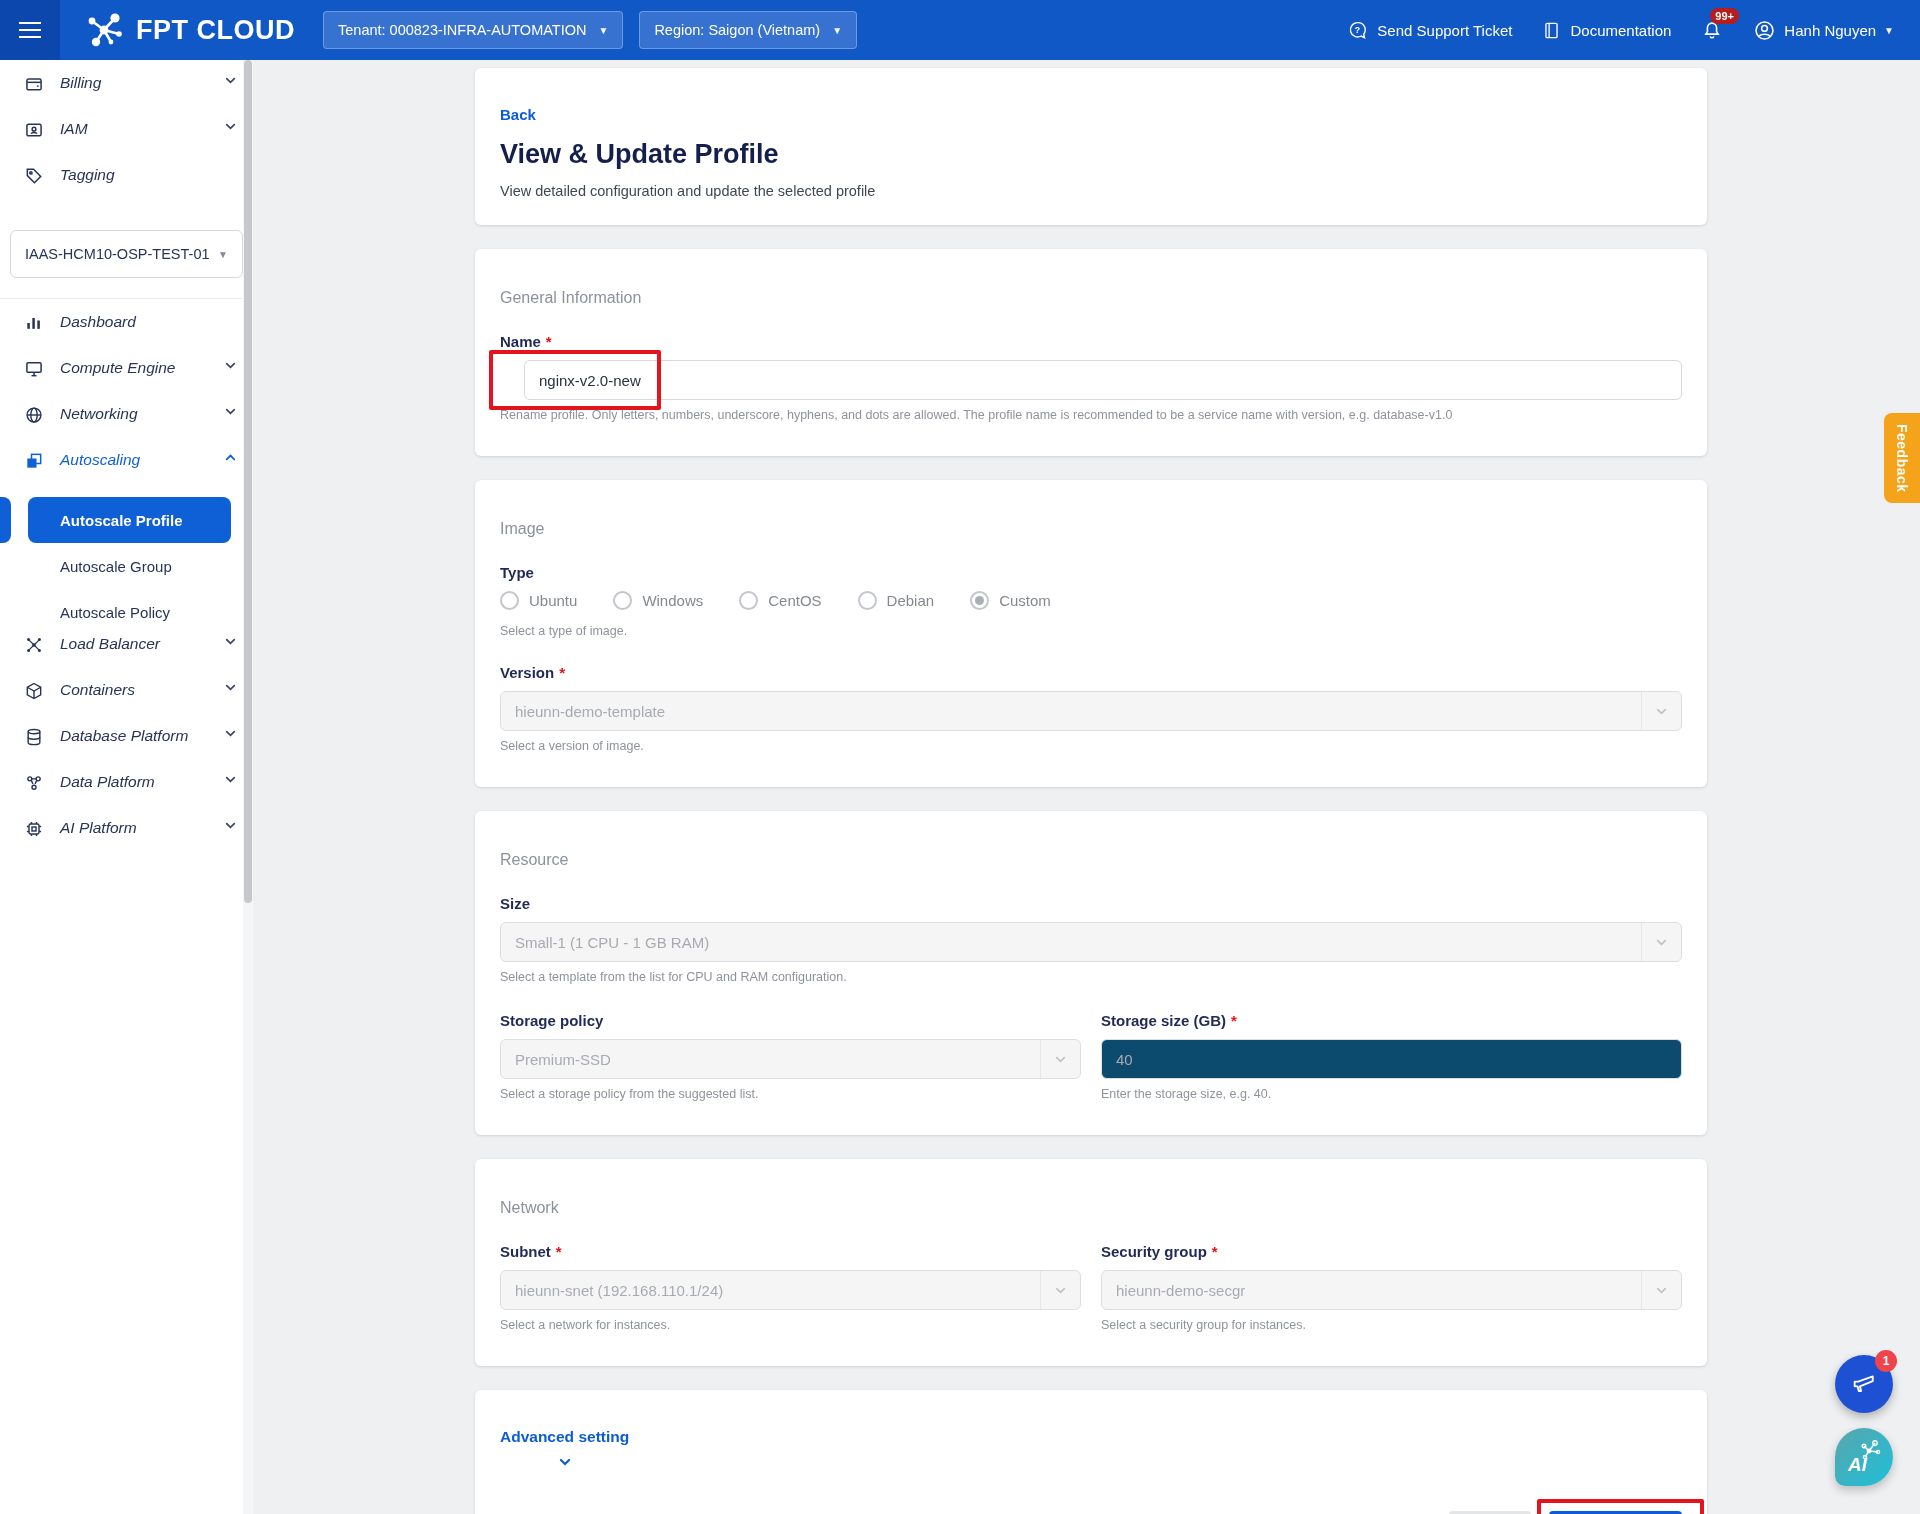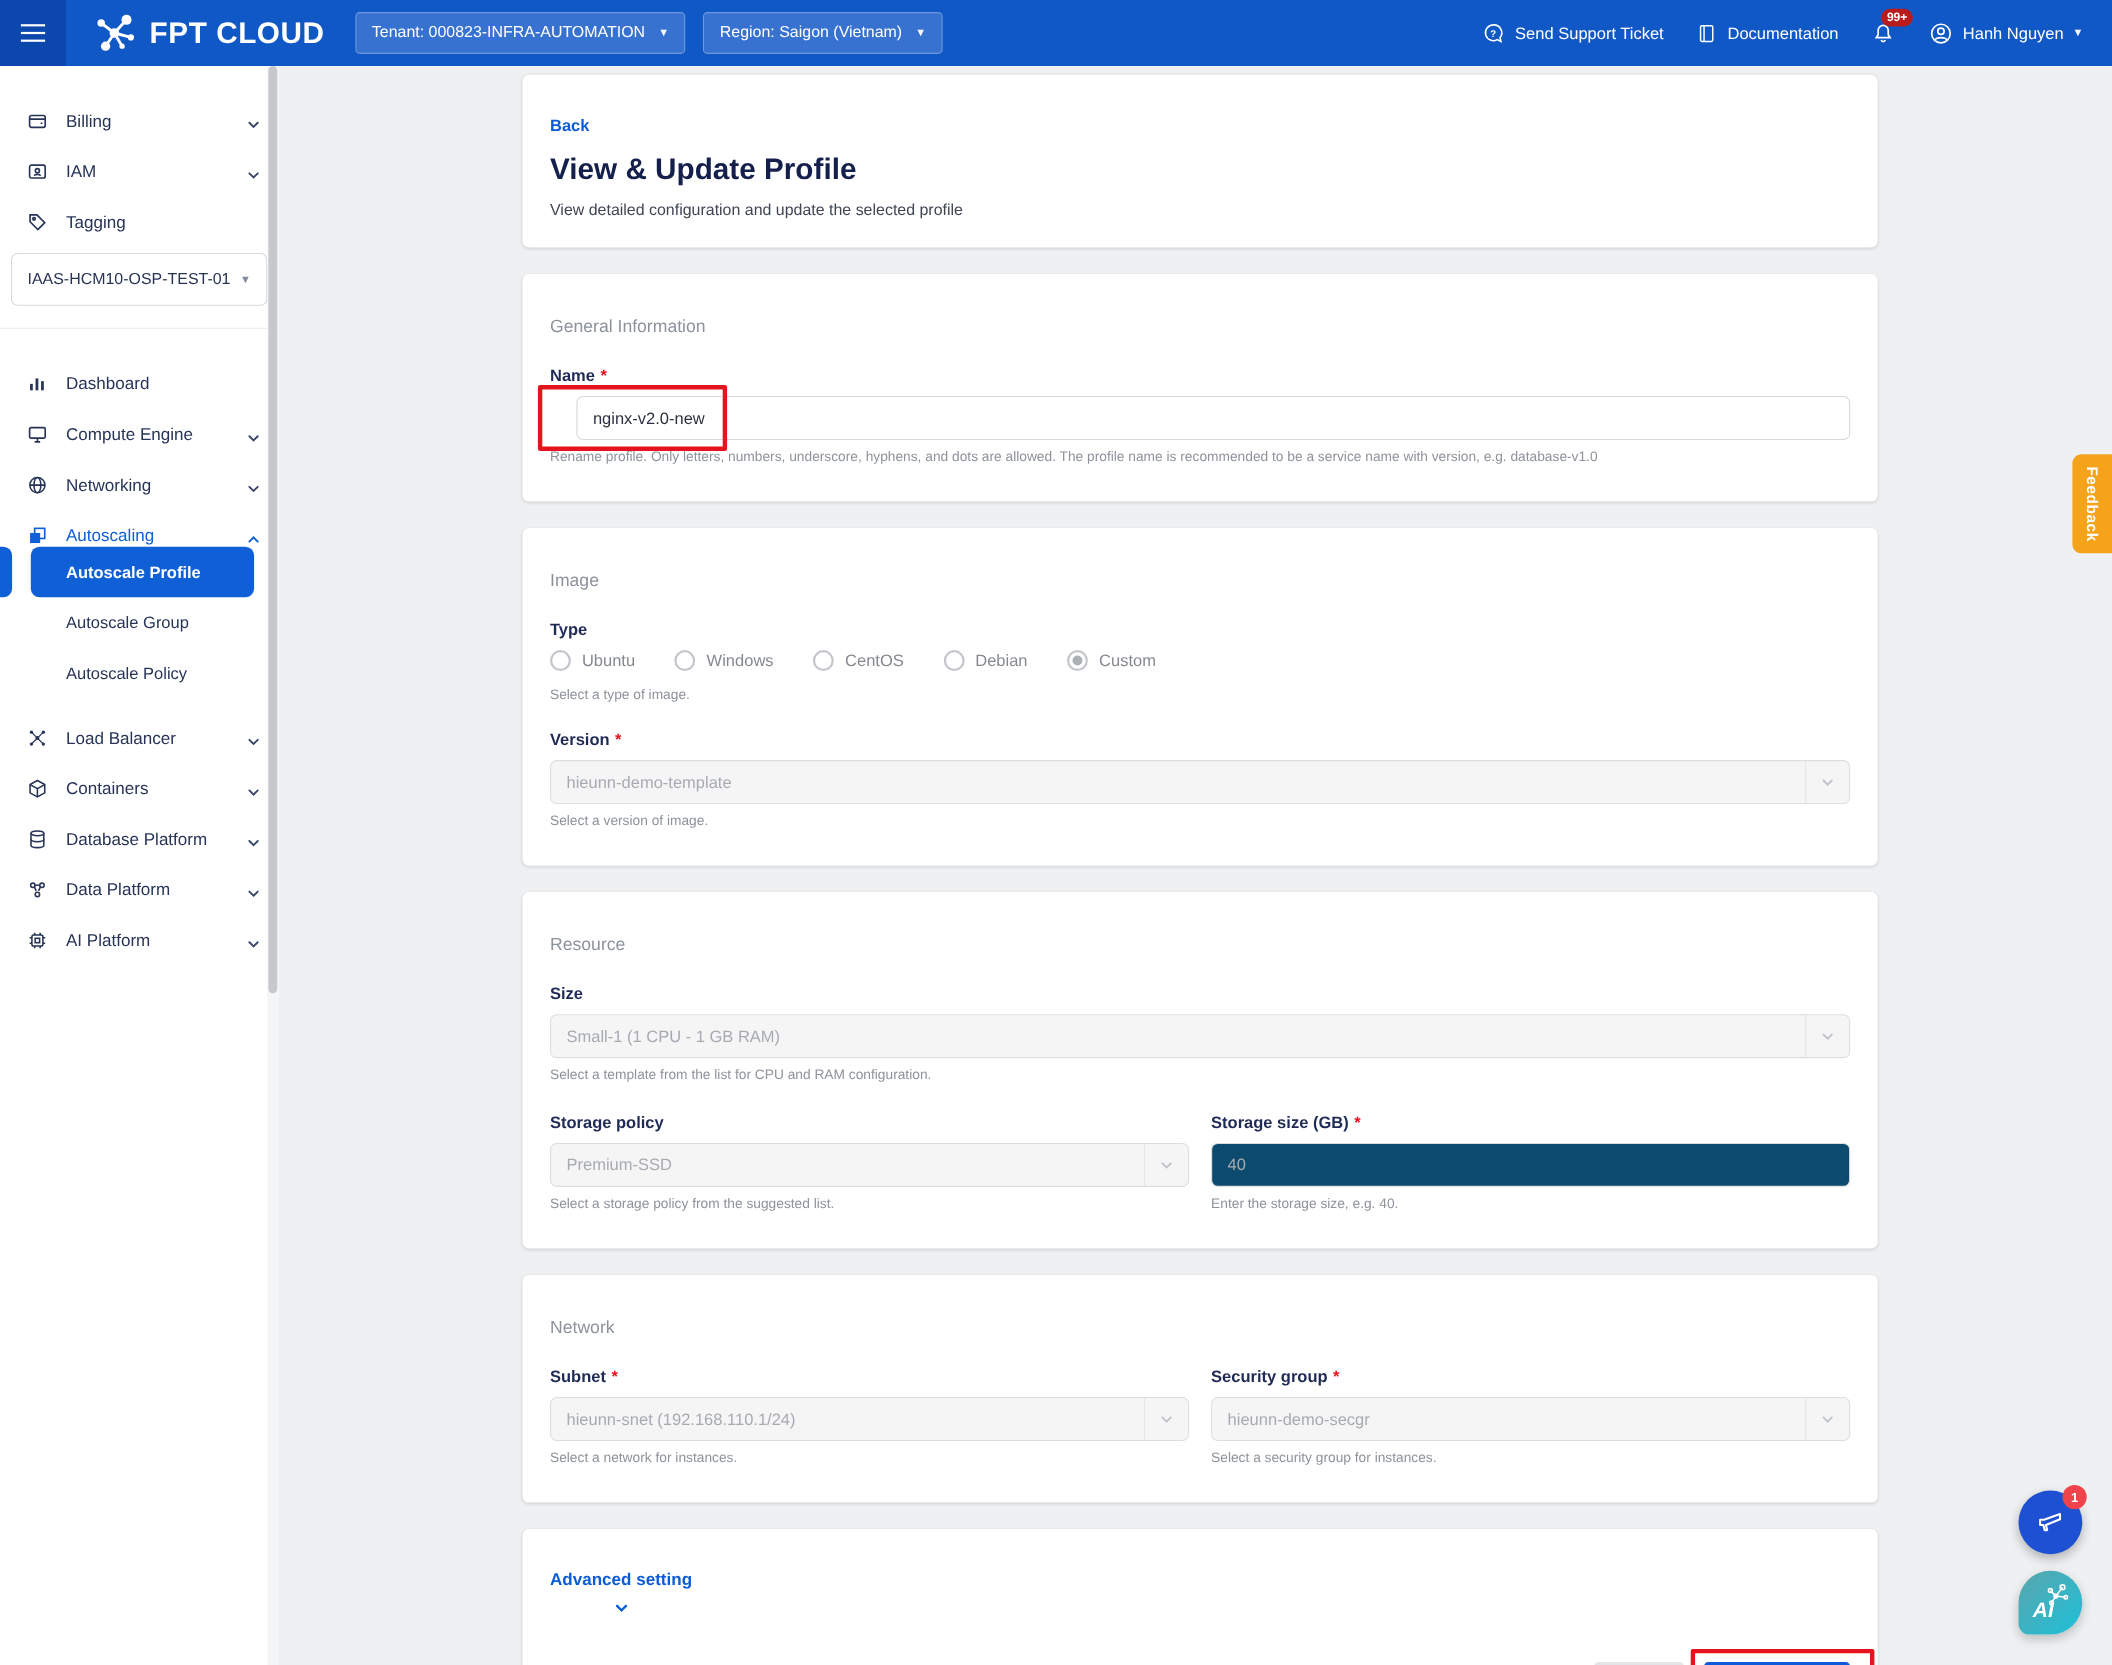--- a/index.html
+++ b/index.html
@@ -25,21 +25,21 @@
   .top-right { margin-left:auto; display:flex; align-items:center; gap:30px; margin-right:26px; color:#fff; font-size:15px; }
   .tr-item { display:flex; align-items:center; gap:9px; cursor:pointer; white-space:nowrap;}
   .bell-wrap { position:relative; cursor:pointer; }
   .badge99 { position:absolute; top:-10px; left:9px; background:#b91c1c; color:#fff; font-size:11px;
     font-weight:700; padding:1.5px 5px; border-radius:9px; line-height:1.2; }
   .user-item { display:flex; align-items:center; gap:8px; cursor:pointer; white-space:nowrap;}
 
   
   .sidebar { position:absolute; top:60px; left:0; width:253px; height:1454px; background:#fff; z-index:50; }
   .side-inner { padding-top:14px; }
-  .side-item { height:46px; display:flex; align-items:flex-end; padding:0 16px 0 24px; cursor:pointer; color:#273457; }
+  .side-item { height:46px; display:flex; align-items:flex-start; padding:0 16px 0 24px; cursor:pointer; color:#273457;font-style:italic; }
   .si-icon { width:20px; height:20px; margin-right:16px; color:#273457; flex:0 0 auto; }
   .si-label { font-size:15.5px; flex:1; }
   .si-chev { color:#3a4668; }
   .side-item.blue, .side-item.blue .si-icon, .side-item.blue .si-chev { color:#0f5fd7; }
   .project-box { margin:18px 10px 0 10px; border:1px solid #d7d9dd; border-radius:6px; height:48px;
     display:flex; align-items:center; justify-content:space-between; padding:0 14px; font-size:14.5px; cursor:pointer; }
   .side-divider { height:1px; background:#e8eaec; margin:20px 0 14px; }
   .sub-item { height:46px; display:flex; align-items:center; padding-left:60px; font-size:15px; cursor:pointer; color:#273457; }
   .sub-item.active { background:#0f5fd7; color:#fff; font-weight:600; border-radius:8px;
     margin:0 22px 0 28px; padding-left:32px; }

